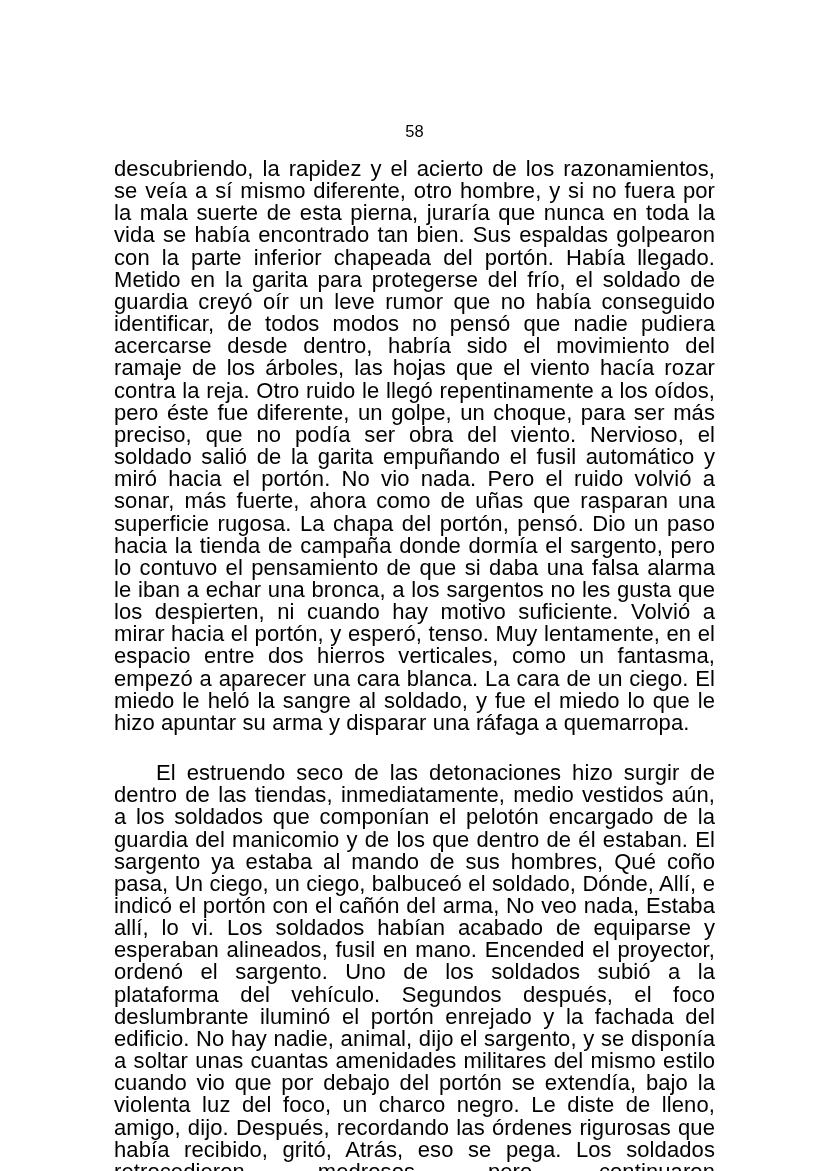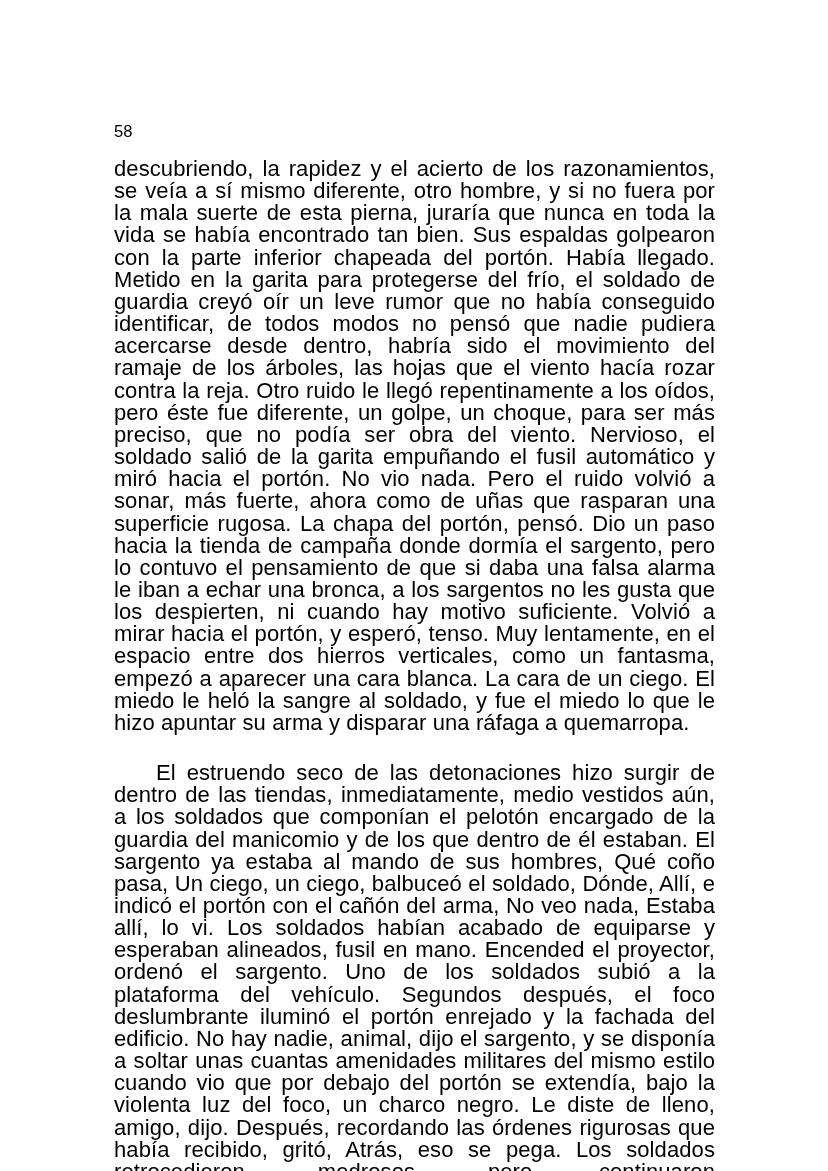--- a/index.html
+++ b/index.html
@@ -15,20 +15,21 @@
     color: #000000;
     font-family: "Liberation Sans", sans-serif;
     overflow: hidden;
     box-sizing: border-box;
   }
   .page-number {
     position: absolute;
     top: 120px;
     left: 114px;
     width: 601px;
+    text-align: center;
     font-size: 16.5px;
     line-height: 22px;
   }
   .text-block {
     position: absolute;
     top: 158px;
     left: 114px;
     width: 601px;
     font-size: 22px;
     line-height: 22.15px;

